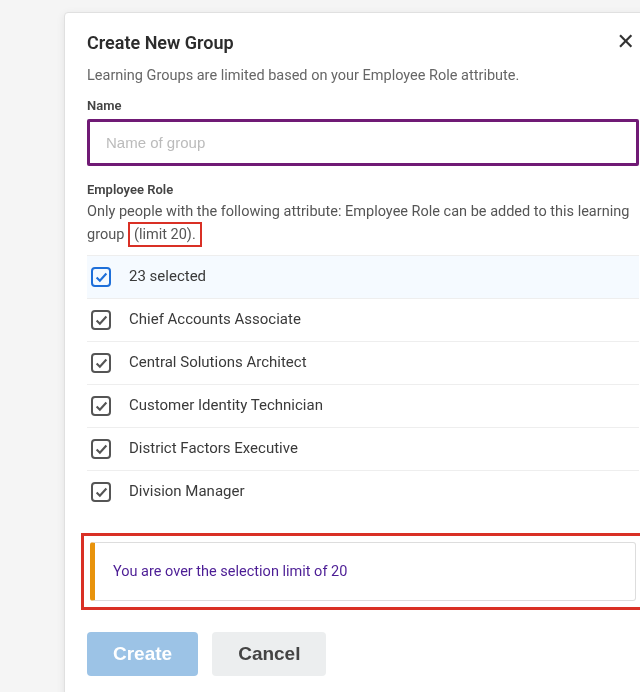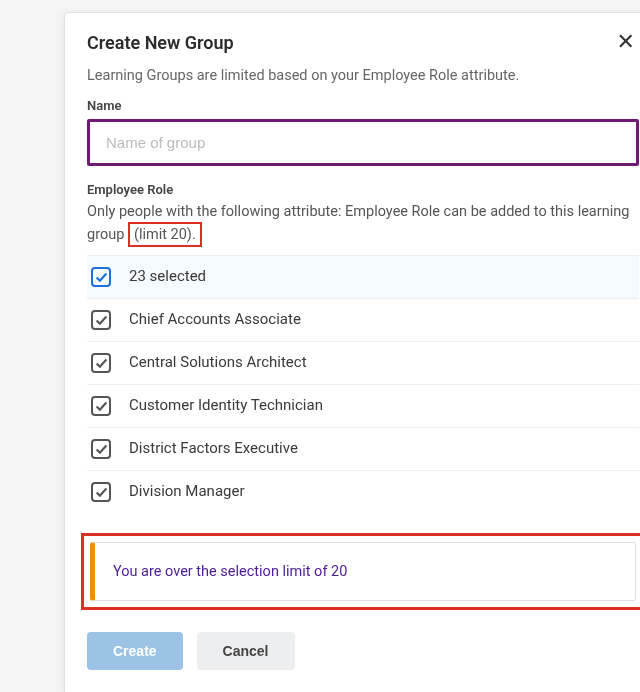--- a/index.html
+++ b/index.html
@@ -172,21 +172,21 @@
       color: #4c1d95;
       background: #fff;
     }
     .footer {
       display: flex;
       gap: 14px;
       padding: 22px 22px 0 22px;
     }
     .btn {
       padding: 11px 26px;
-      font-size: 14px;
+      font-size: 19px;
       font-weight: 600;
       border: none;
       border-radius: 4px;
       cursor: pointer;
     }
     .btn-primary {
       background: #9cc3e6;
       color: #fff;
     }
     .btn-secondary {

